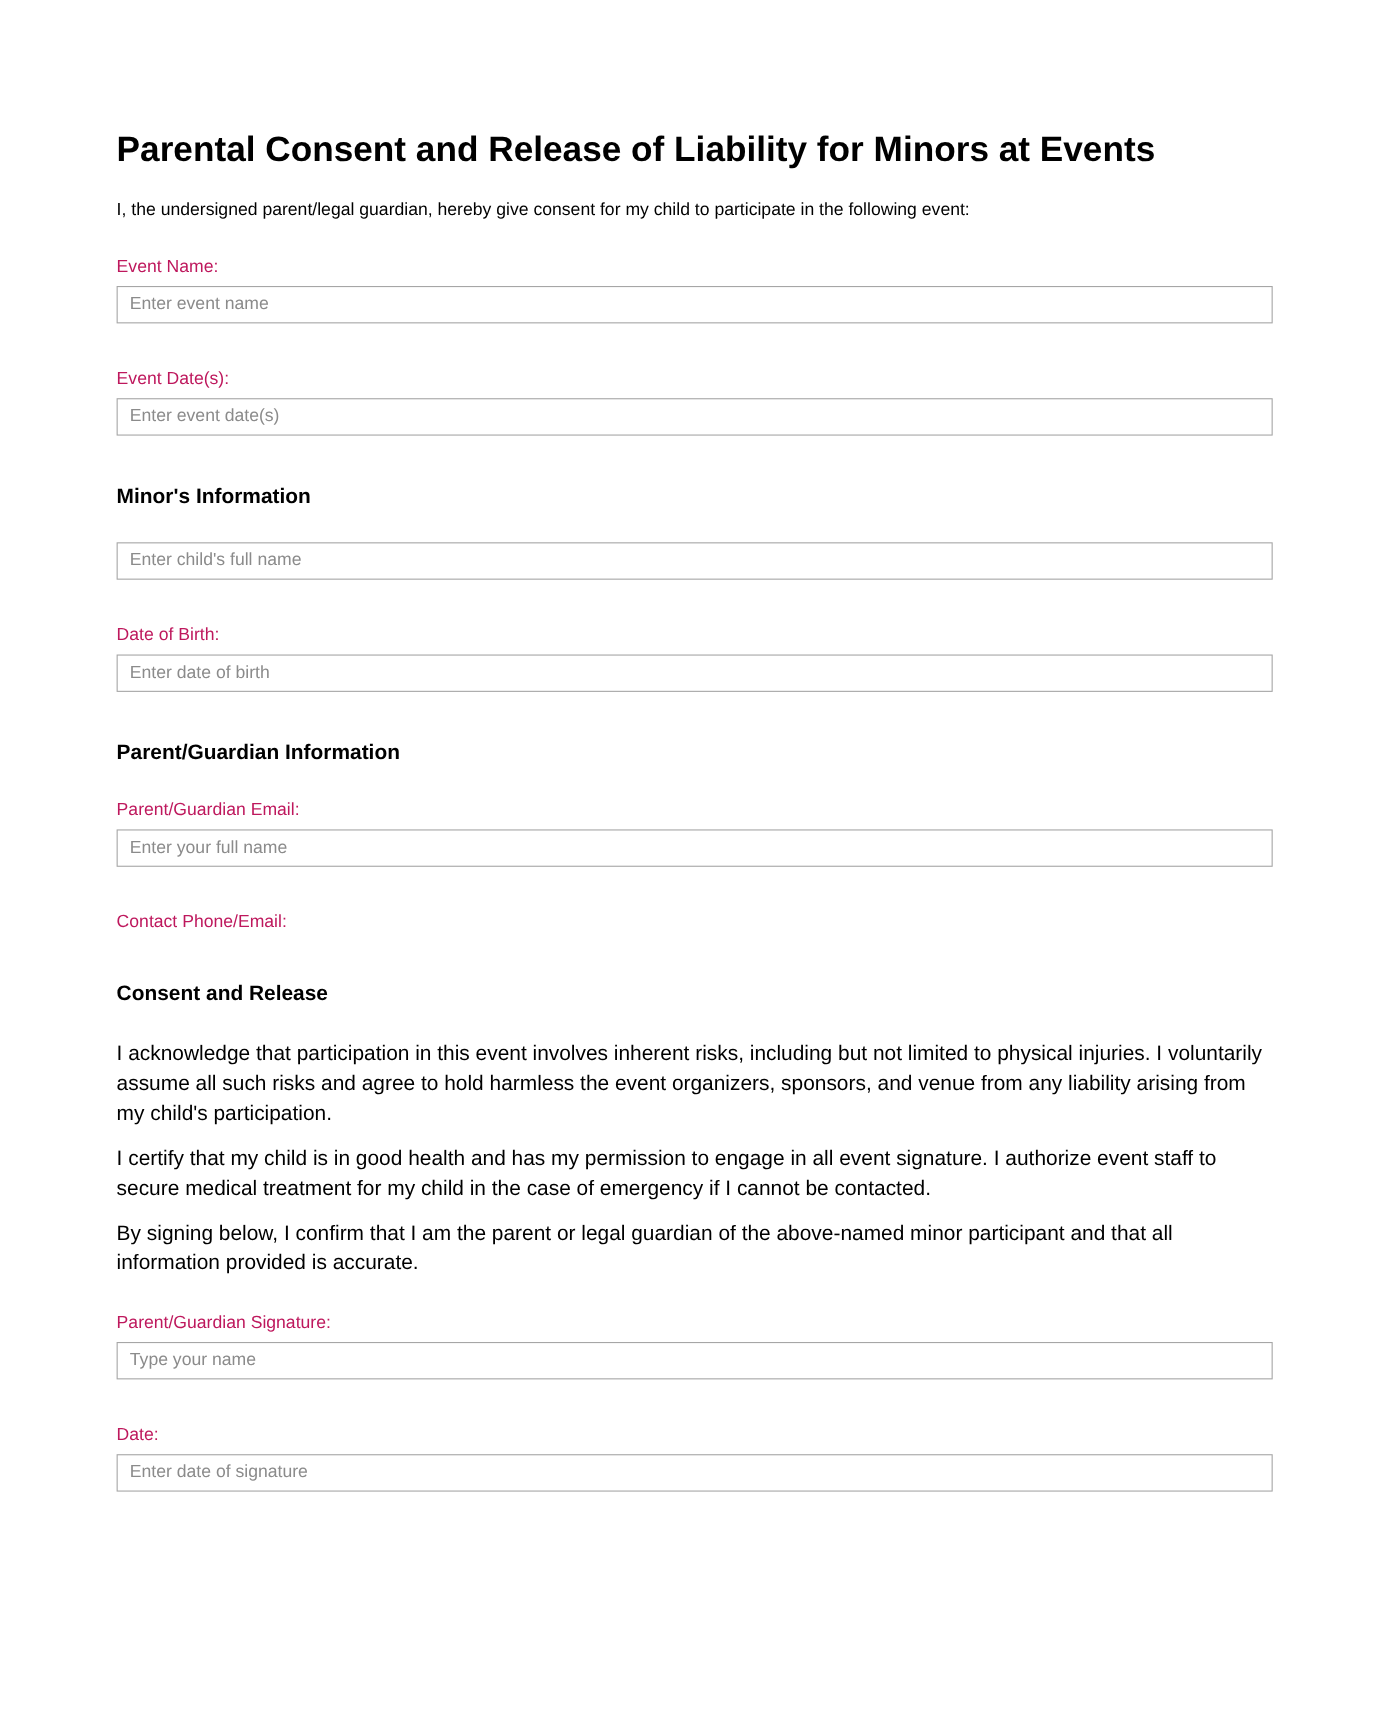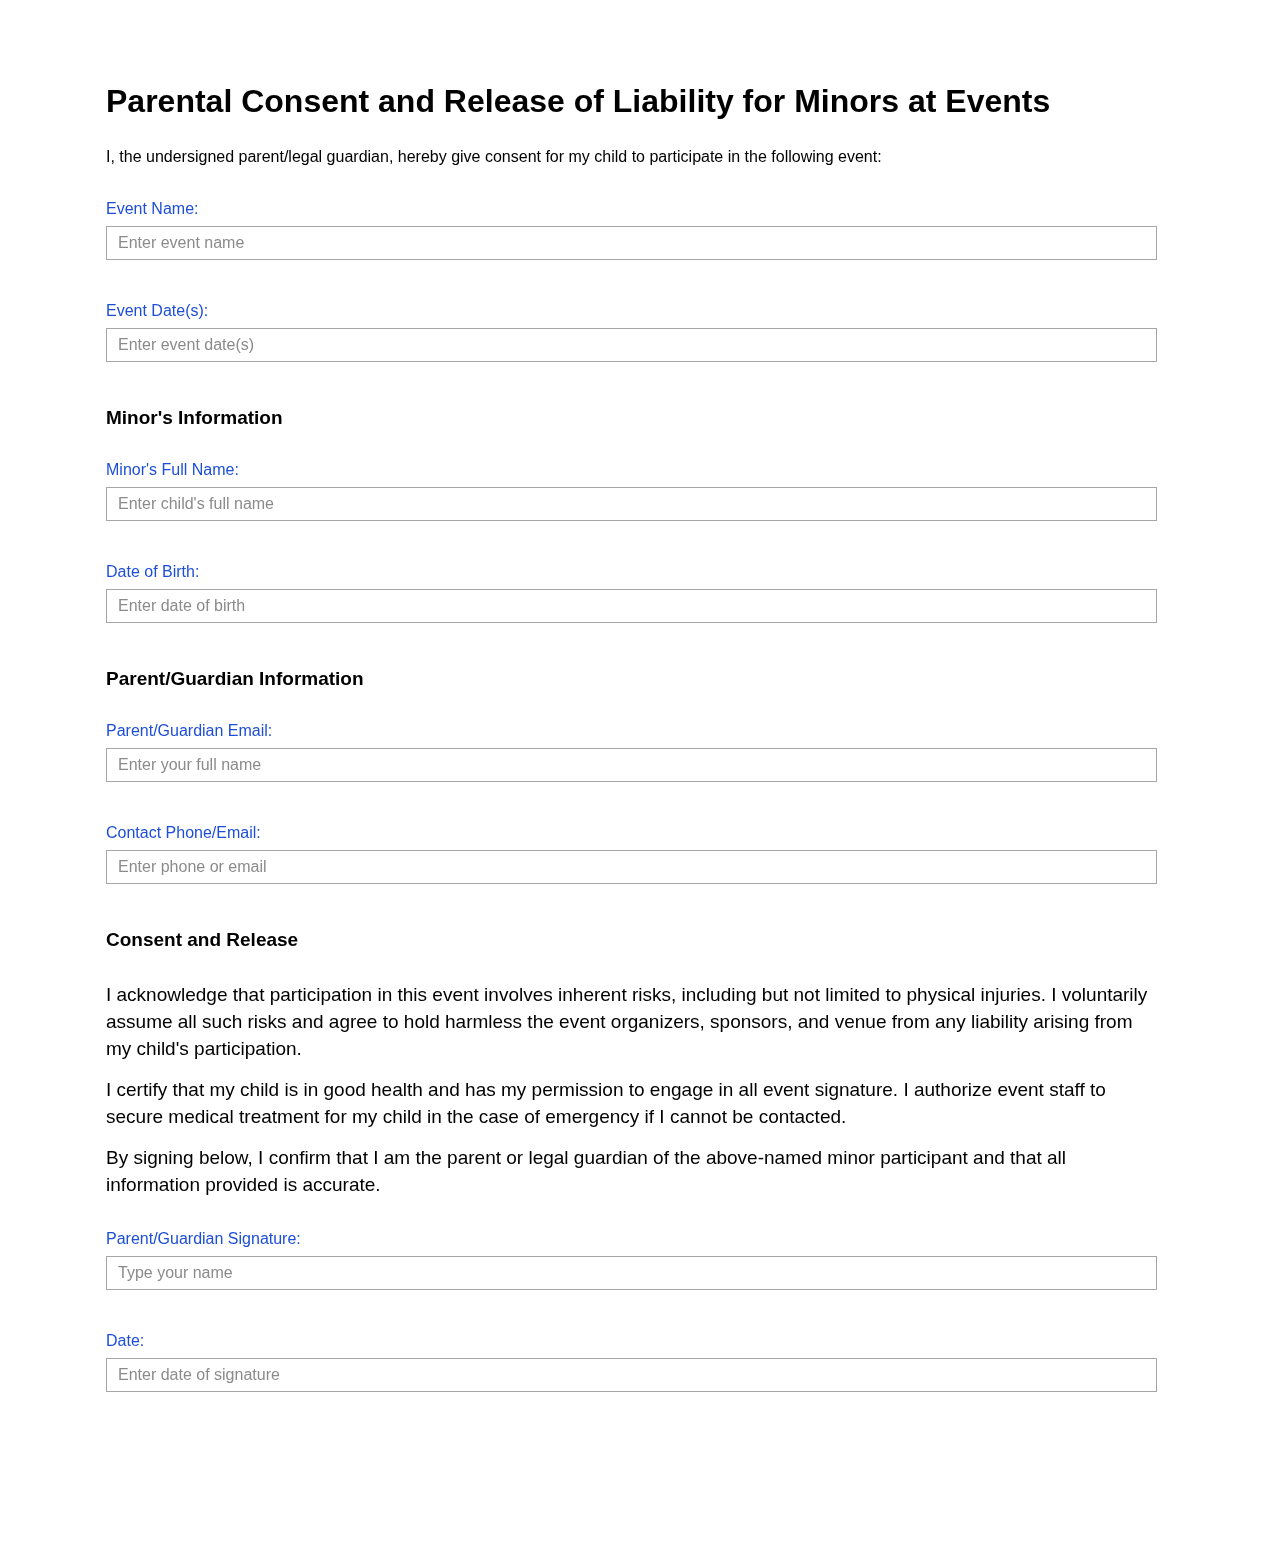--- a/index.html
+++ b/index.html
@@ -11,21 +11,21 @@
     color: #000000;
   }
   .page {
     width: 1263px;
     min-height: 1567px;
     background: #ffffff;
   }
   .container {
     width: 1051px;
     margin: 0 auto;
-    padding-top: 62px;
+    padding-top: 96px;
     padding-bottom: 60px;
   }
   h1.form-title {
     font-size: 32px;
     font-weight: bold;
     margin: 21px 0 26px 0;
     letter-spacing: 0;
   }
   p.intro {
     font-size: 16px;
@@ -37,21 +37,21 @@
     font-weight: bold;
     margin: 45px 0 30px 0;
   }
   .field {
     margin-bottom: 42px;
   }
   .field label {
     display: block;
     font-size: 16px;
     margin-bottom: 8px;
-    color: #1d4ed8;
+    color: #be185d;
     margin-top: 32px;
   }
   .field input {
     display: block;
     width: 100%;
     height: 34px;
     padding: 6px 11px;
     font-family: "Liberation Sans", sans-serif;
     font-size: 16px;
     color: #000000;
@@ -89,39 +89,37 @@
     </div>
 
     <div class="field">
       <label>Event Date(s):</label>
       <input type="text" placeholder="Enter event date(s)" style="">
     </div>
 
     <h2 class="section-heading">Minor's Information</h2>
 
     <div class="field">
-      <label>Minor's Full Name:</label>
       <input type="text" placeholder="Enter child's full name" style="">
     </div>
 
     <div class="field">
       <label>Date of Birth:</label>
       <input type="text" placeholder="Enter date of birth" style="">
     </div>
 
     <h2 class="section-heading">Parent/Guardian Information</h2>
 
     <div class="field">
       <label>Parent/Guardian Email:</label>
       <input type="text" placeholder="Enter your full name" style="">
     </div>
 
     <div class="field">
       <label>Contact Phone/Email:</label>
-      <input type="text" placeholder="Enter phone or email" style="">
     </div>
 
     <h2 class="section-heading">Consent and Release</h2>
 
     <div class="consent-text">
       <p>I acknowledge that participation in this event involves inherent risks, including but not limited to physical injuries. I voluntarily assume all such risks and agree to hold harmless the event organizers, sponsors, and venue from any liability arising from my child's participation.</p>
       <p>I certify that my child is in good health and has my permission to engage in all event signature. I authorize event staff to secure medical treatment for my child in the case of emergency if I cannot be contacted.</p>
       <p>By signing below, I confirm that I am the parent or legal guardian of the above-named minor participant and that all information provided is accurate.</p>
     </div>
 

